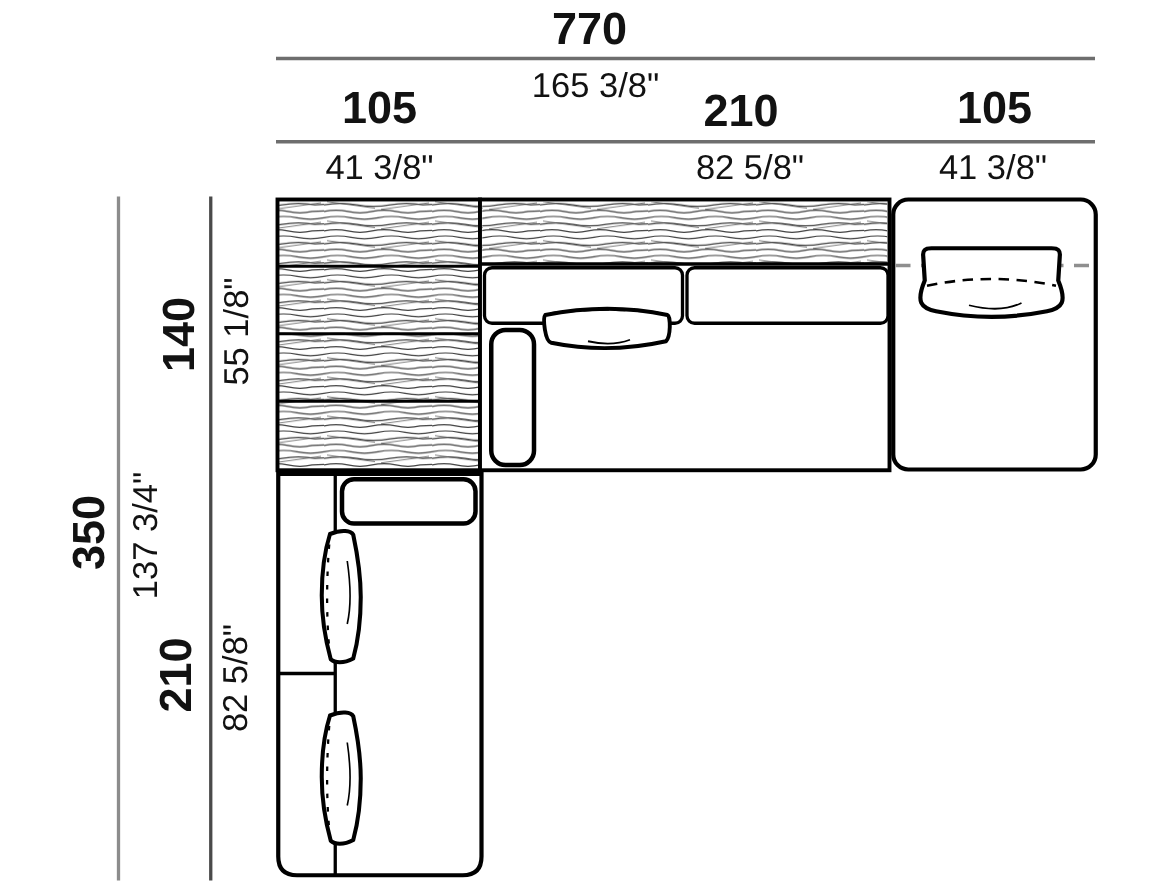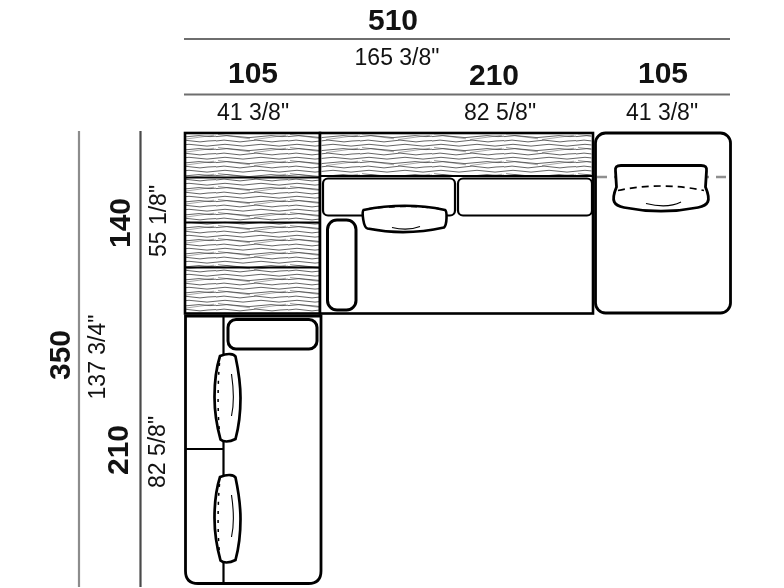--- a/index.html
+++ b/index.html
@@ -80,21 +80,21 @@
         <path d="M 231.5 374 C 234 391, 234 405, 231.5 416" fill="none" stroke="#000" stroke-width="1.1"></path>
       </g>
       <g transform="translate(0,121)">
         <path d="M 220 356 C 228 352.8, 234 353.8, 235.5 356.5 C 239 373, 240.5 386, 240.5 398 C 240.5 414, 238.5 428, 235.5 439 C 229 442.5, 223 442, 220.5 439.5 C 216.5 425, 214.5 411, 214.5 397 C 214.5 382, 216.5 367, 220 356 Z" fill="#ffffff" stroke="#000" stroke-width="2.7"></path>
         <path d="M 219.5 363 C 217.6 386, 217.6 412, 219.5 432" fill="none" stroke="#000" stroke-width="1.5" stroke-dasharray="3 6"></path>
         <path d="M 231.5 374 C 234 391, 234 405, 231.5 416" fill="none" stroke="#000" stroke-width="1.1"></path>
       </g>
     </g>
   </svg>
 
-  <div class="dim cm" style="left:393px;top:20px">510</div>
+  <div class="dim cm" style="left:393px;top:20px">770</div>
   <div class="dim inch" style="left:397px;top:57px">165 3/8"</div>
   <div class="dim cm" style="left:253px;top:73px">105</div>
   <div class="dim cm" style="left:494px;top:75px">210</div>
   <div class="dim cm" style="left:663px;top:73px">105</div>
   <div class="dim inch" style="left:253px;top:112px">41 3/8"</div>
   <div class="dim inch" style="left:500px;top:112px">82 5/8"</div>
   <div class="dim inch" style="left:662px;top:112px">41 3/8"</div>
 
   <div class="dim cm v" style="left:60px;top:355px">350</div>
   <div class="dim inch v" style="left:97px;top:357px">137 3/4"</div>

